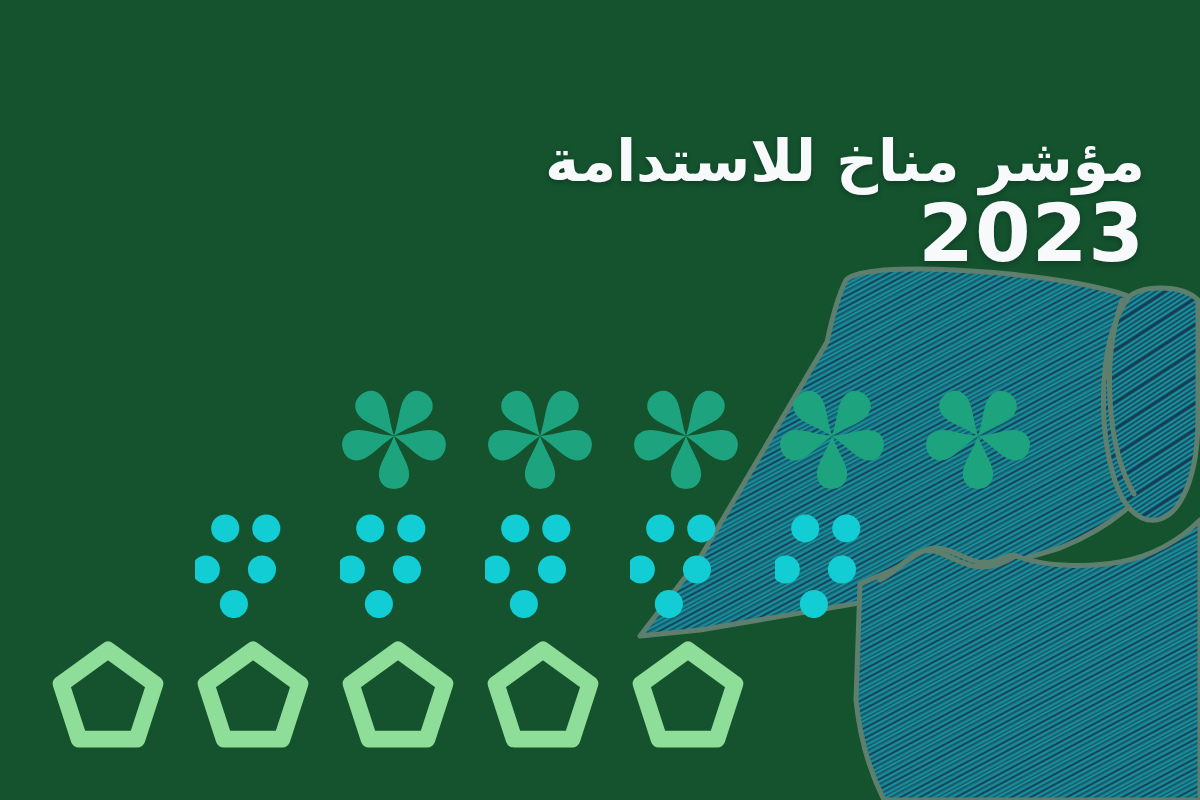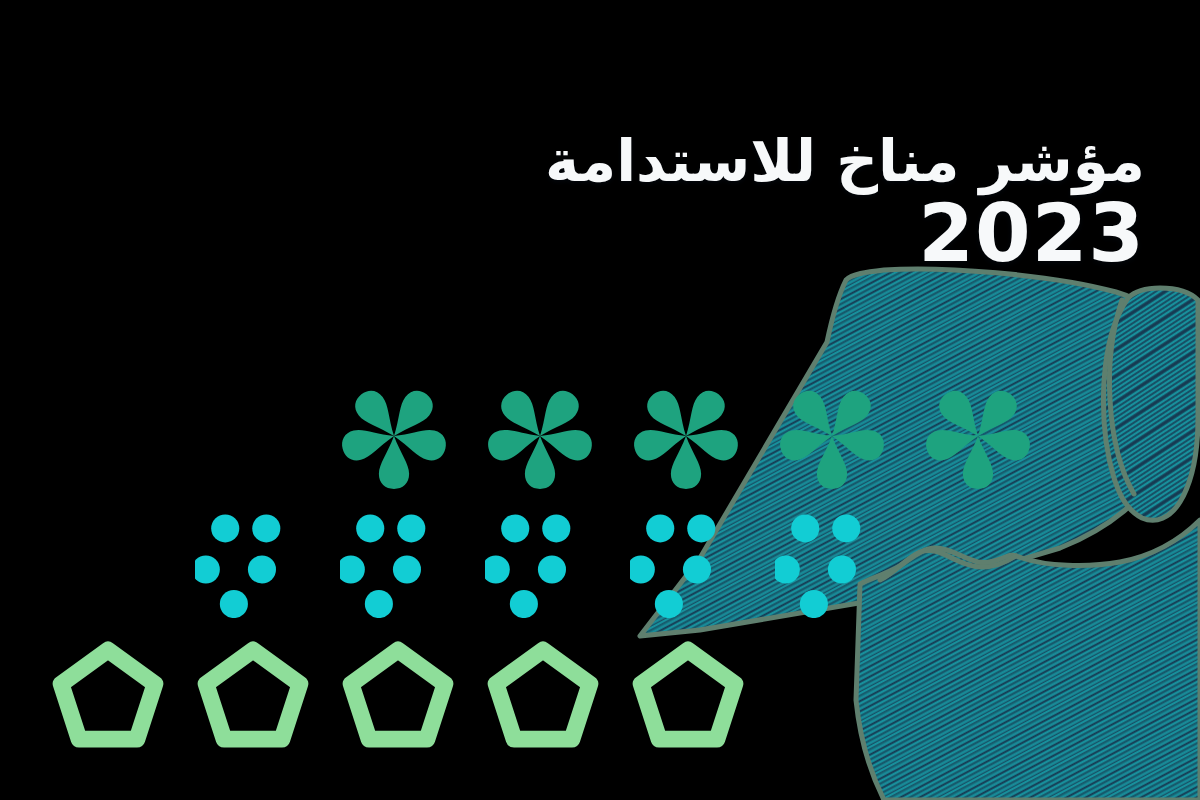--- a/index.html
+++ b/index.html
@@ -6,21 +6,21 @@
   html, body {
     margin: 0;
     padding: 0;
     background: #13243a;
   }
   #poster {
     position: relative;
     width: 1200px;
     height: 800px;
     overflow: hidden;
-    background: #000000;
+    background: #14532d;
     font-family: "DejaVu Sans", "Liberation Sans", sans-serif;
   }
 
   
   #map-layer {
     position: absolute;
     inset: 0;
     width: 1200px;
     height: 800px;
     pointer-events: none;

